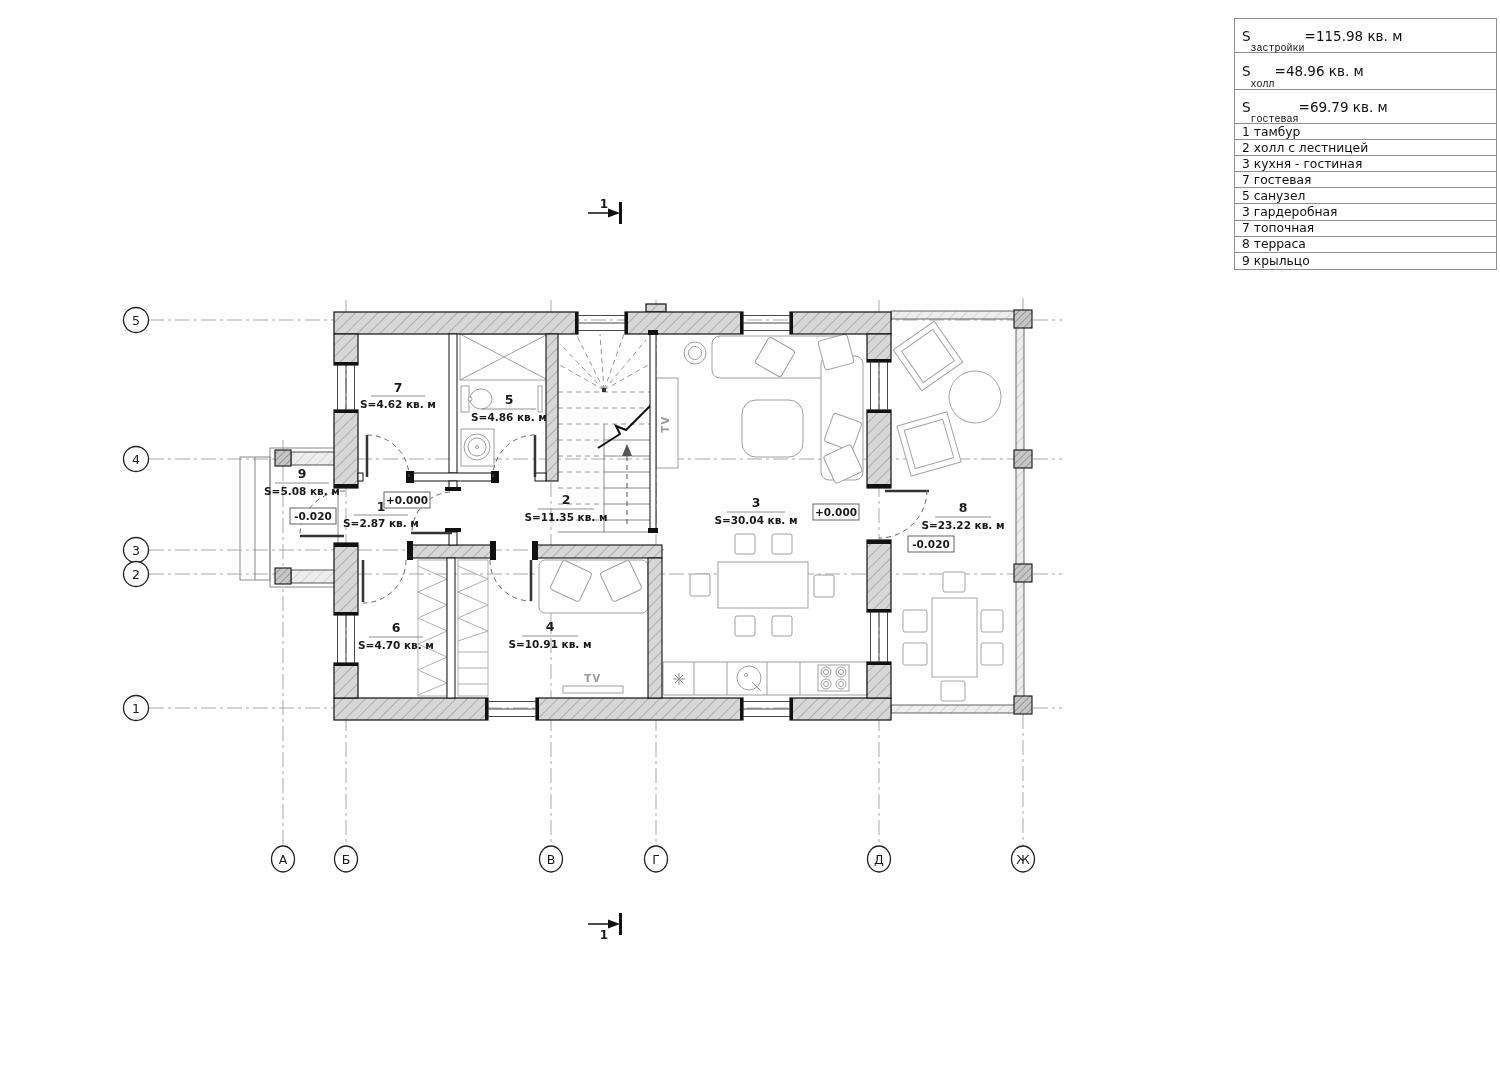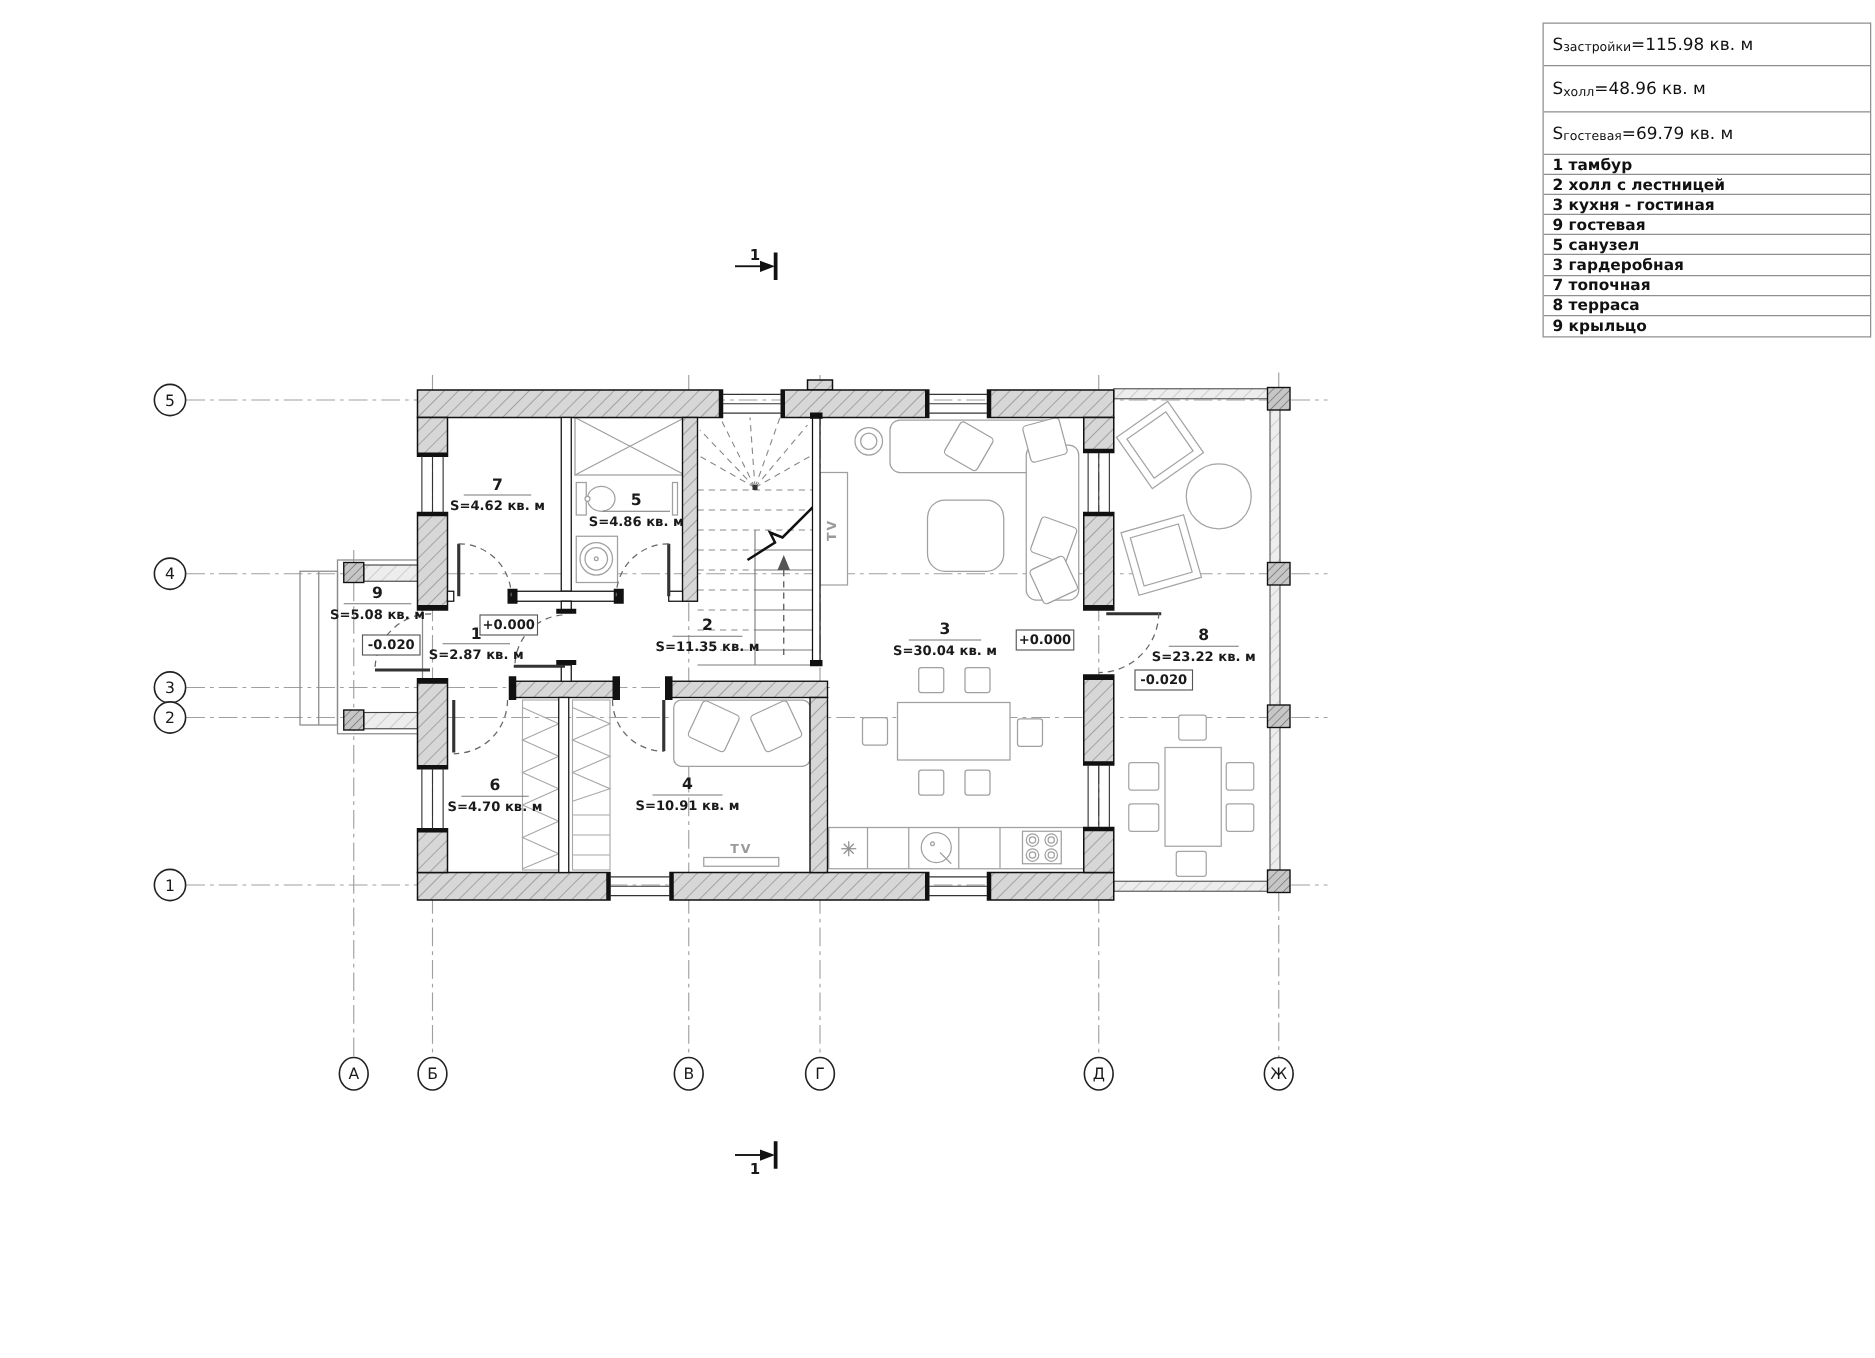--- a/index.html
+++ b/index.html
@@ -12,22 +12,22 @@
   .axislbl{font-size:12.5px;font-weight:400;text-anchor:middle;}
   .elev{font-size:10.5px;font-weight:700;text-anchor:middle;}
   .seclbl{font-size:12px;font-weight:700;text-anchor:middle;}
   .tvlbl{font-size:10px;fill:#9a9a9a;letter-spacing:1.5px;text-anchor:middle;font-weight:600;}
   
   .legend{position:absolute;left:1234px;top:18px;width:261px;border:1px solid #8f8f8f;background:#fff;}
   .lrow{border-bottom:1px solid #8f8f8f;display:flex;align-items:center;padding-left:7px;box-sizing:border-box;}
   .lrow:last-child{border-bottom:none;align-items:center;}
   .lstat{height:34px;font-size:13.5px;font-weight:500;}
   .lstat.tall{height:37px;}
-  .lstat .sub{font-size:10px;position:relative;top:3px;letter-spacing:0;}
-  .litem{height:16.1px;font-size:12.3px;font-weight:700;line-height:16px;}
+  .lstat .sub{font-size:10px;position:relative;top:13px;letter-spacing:0;font-family:Liberation Mono, monospace;}
+  .litem{height:16.1px;font-size:12.3px;font-weight:400;line-height:16px;}
 </style>
 </head>
 <body>
 
 <div id="canvas">
 
 <svg width="1500" height="1086" viewBox="0 0 1500 1086">
   <defs>
     <pattern id="wallHatch" width="8" height="8" patternUnits="userSpaceOnUse" patternTransform="rotate(45)">
       <rect width="8" height="8" fill="#d7d7d7"></rect>
@@ -499,21 +499,21 @@
     <div class="lrow litem">
         <span>1 тамбур</span>
       </div>
     <div class="lrow litem">
         <span>2 холл с лестницей</span>
       </div>
     <div class="lrow litem">
         <span>3 кухня - гостиная</span>
       </div>
     <div class="lrow litem">
-        <span>9 гостевая</span>
+        <span>7 гостевая</span>
       </div>
     <div class="lrow litem">
         <span>5 санузел</span>
       </div>
     <div class="lrow litem">
         <span>3 гардеробная</span>
       </div>
     <div class="lrow litem">
         <span>7 топочная</span>
       </div>

